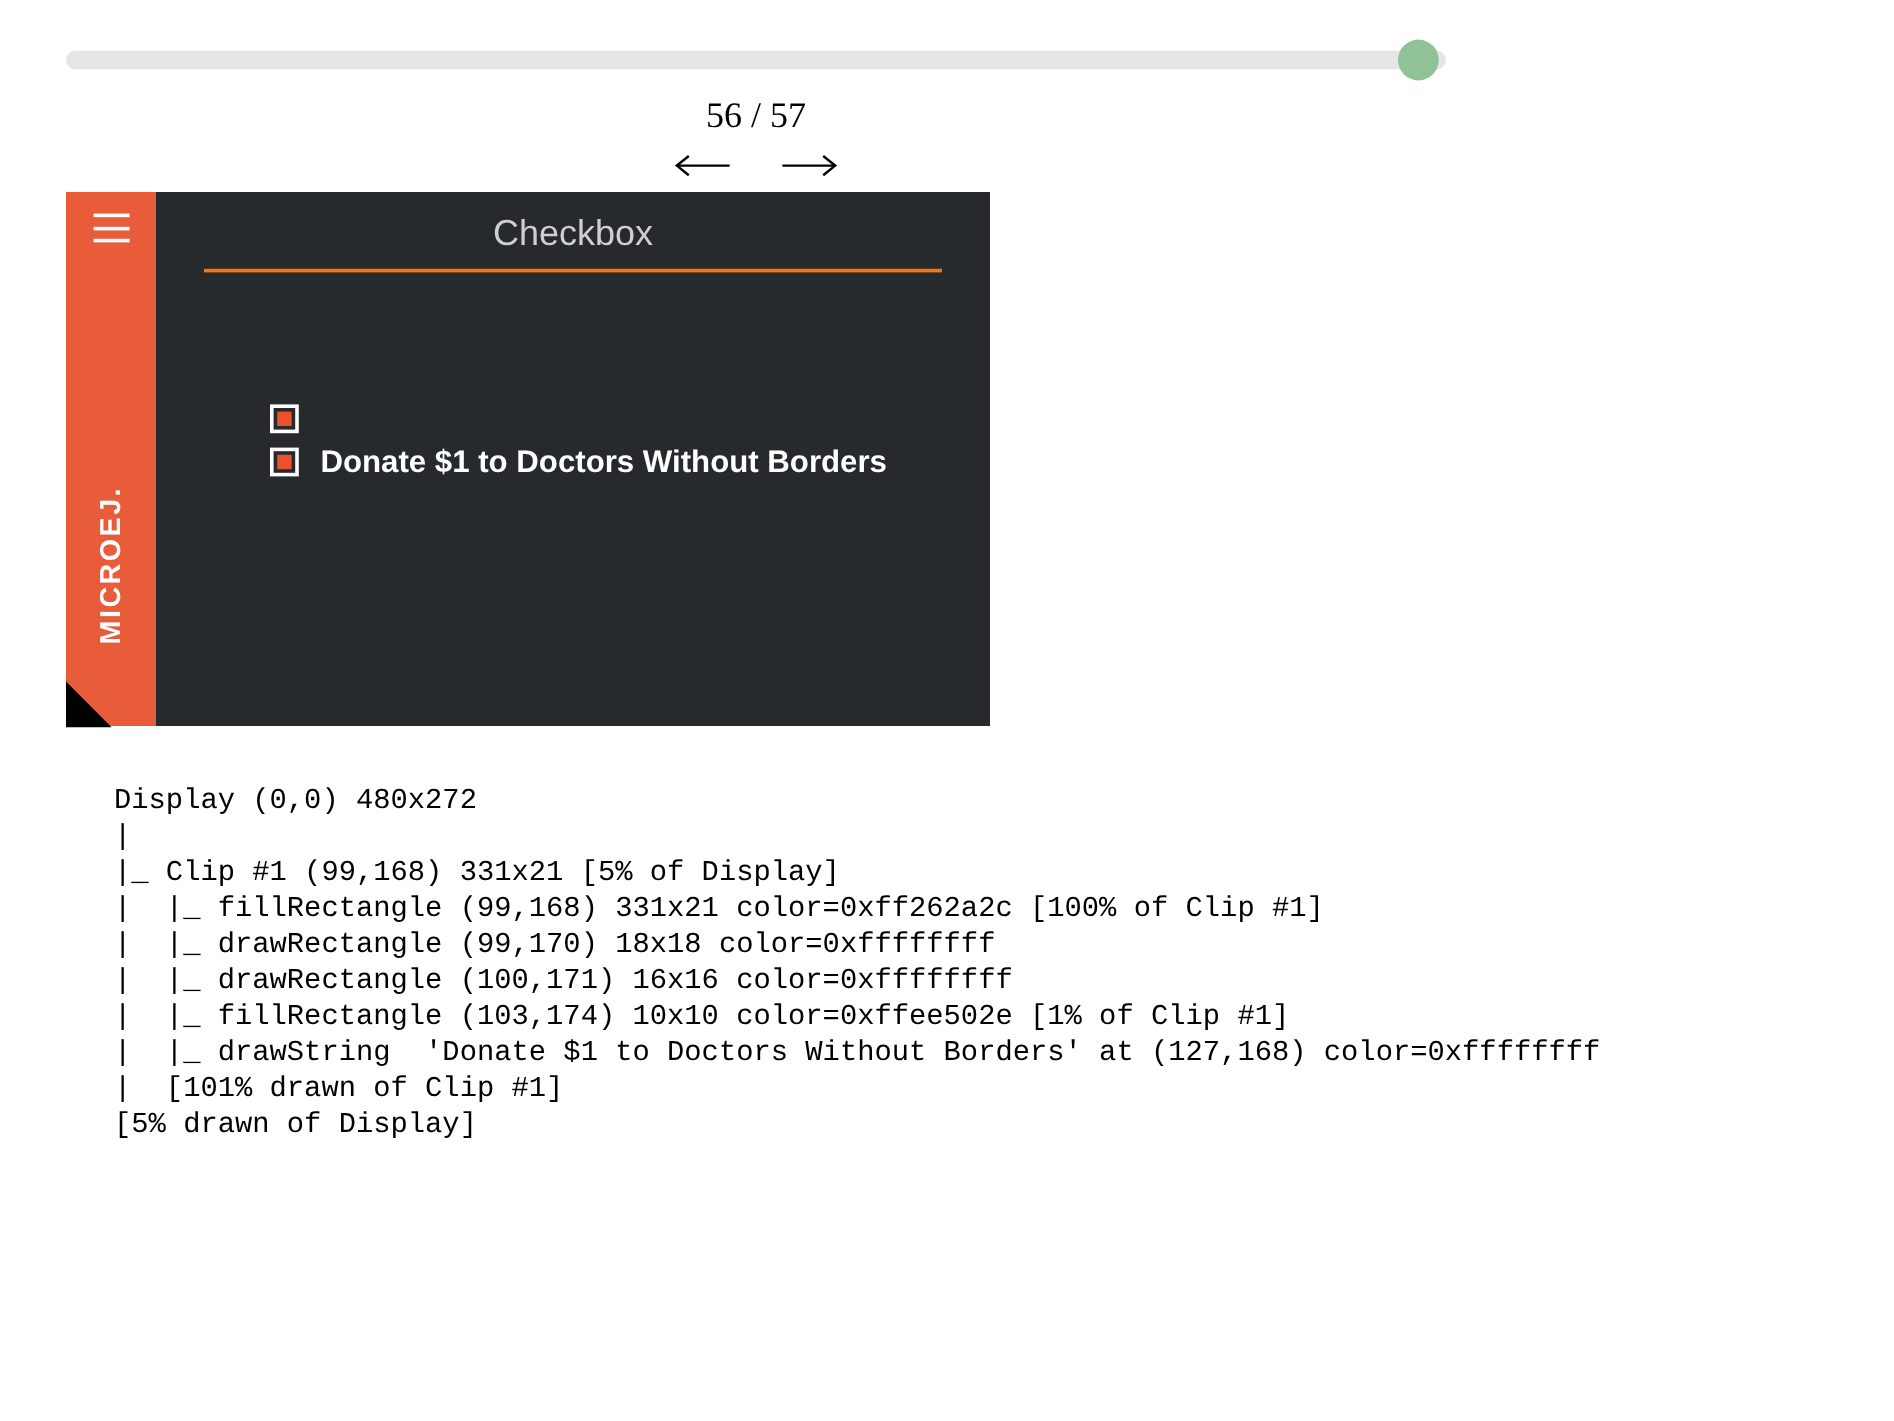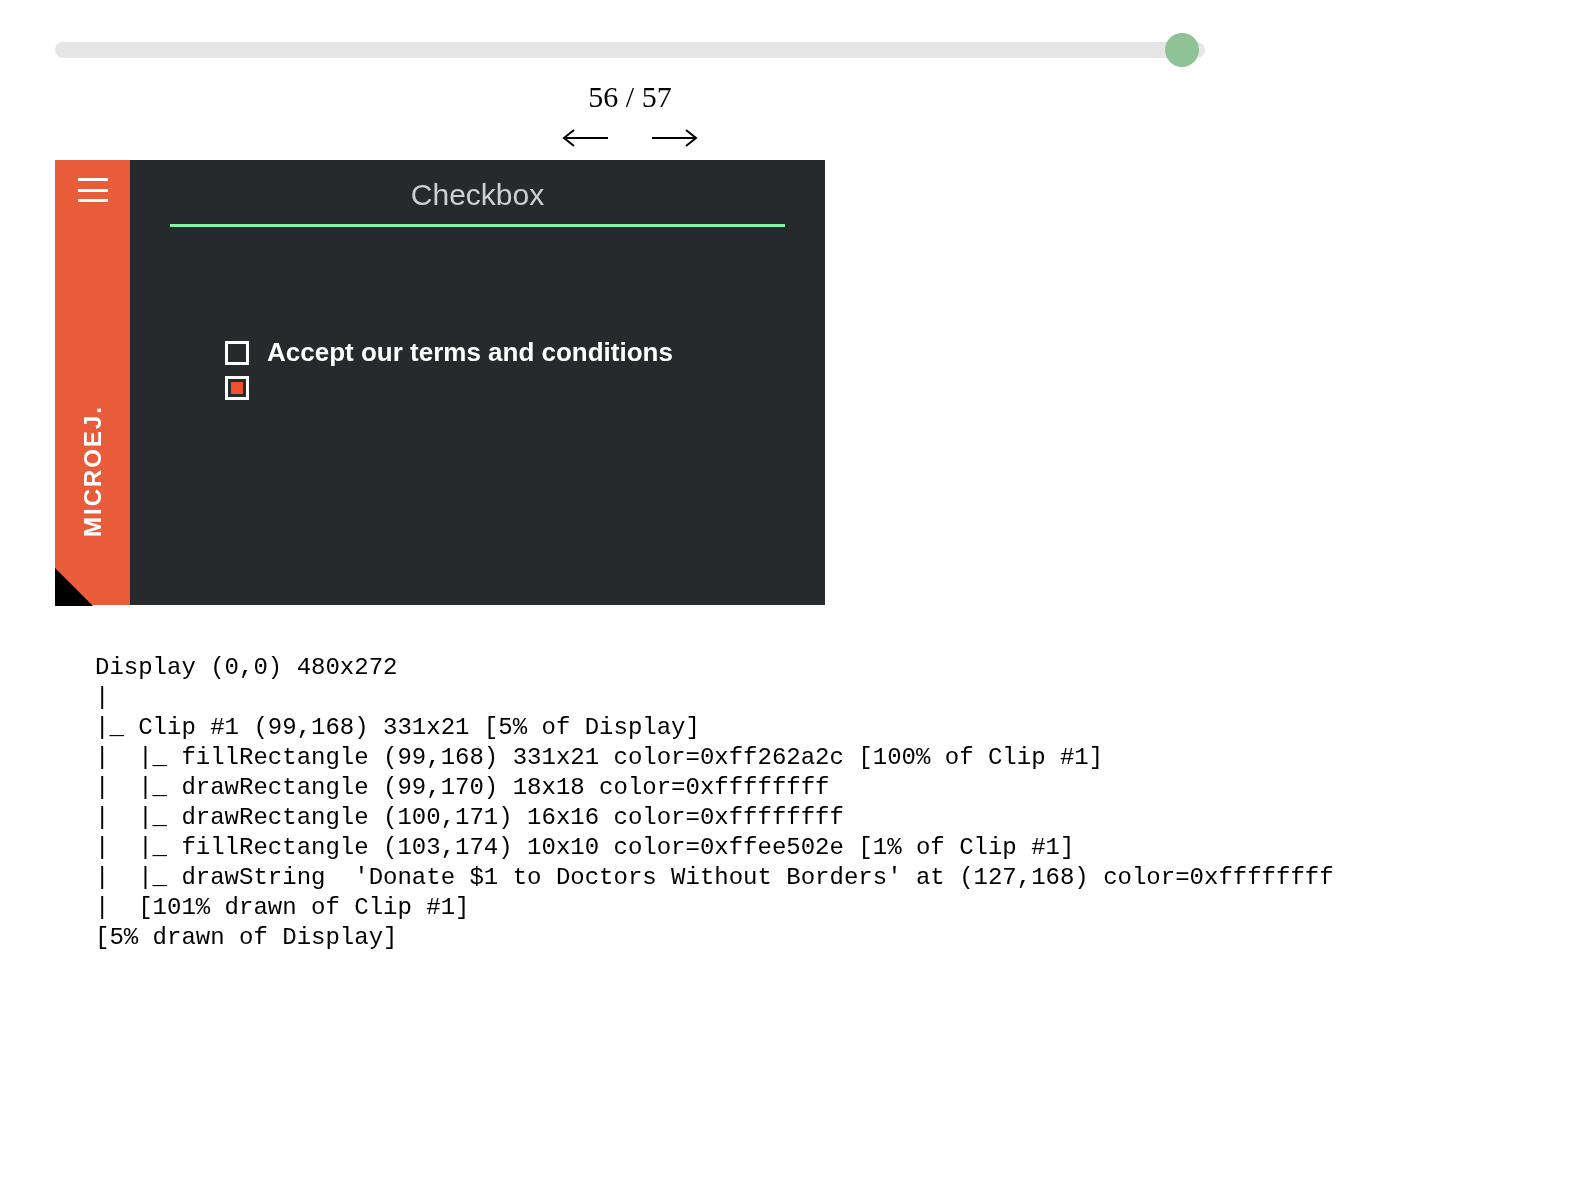--- a/index.html
+++ b/index.html
@@ -113,21 +113,21 @@
     .device-main {
       flex: 1;
       padding: 18px 40px 0 40px;
     }
     .device-title {
       color: #cfcfcf;
       font-size: 30px;
       text-align: center;
       font-weight: 400;
       padding-bottom: 12px;
-      border-bottom: 3px solid #86efac;
+      border-bottom: 3px solid #f97316;
     }
     .checkbox-list {
       margin-top: 110px;
       padding-left: 55px;
     }
     .checkbox-row {
       display: flex;
       align-items: center;
       gap: 18px;
       margin-bottom: 8px;
@@ -192,25 +192,25 @@
         <span></span>
         <span></span>
     </div>
     <div class="sidebar-brand">MICROEJ.</div>
     <div class="sidebar-fold"></div>
   </div>
   <div class="device-main">
     <div class="device-title">Checkbox</div>
     <div class="checkbox-list">
       <div class="checkbox-row">
-        <div class="cb-box"></div>
-        <div class="cb-label">Accept our terms and conditions</div>
+        <div class="cb-box checked"></div>
       </div>
       <div class="checkbox-row">
         <div class="cb-box checked"></div>
+        <div class="cb-label">Donate $1 to Doctors Without Borders</div>
       </div>
     </div>
   </div>
 </div>
 
 <div class="trace-output">Display (0,0) 480x272
 |
 |_ Clip #1 (99,168) 331x21 [5% of Display]
 |  |_ fillRectangle (99,168) 331x21 color=0xff262a2c [100% of Clip #1]
 |  |_ drawRectangle (99,170) 18x18 color=0xffffffff

